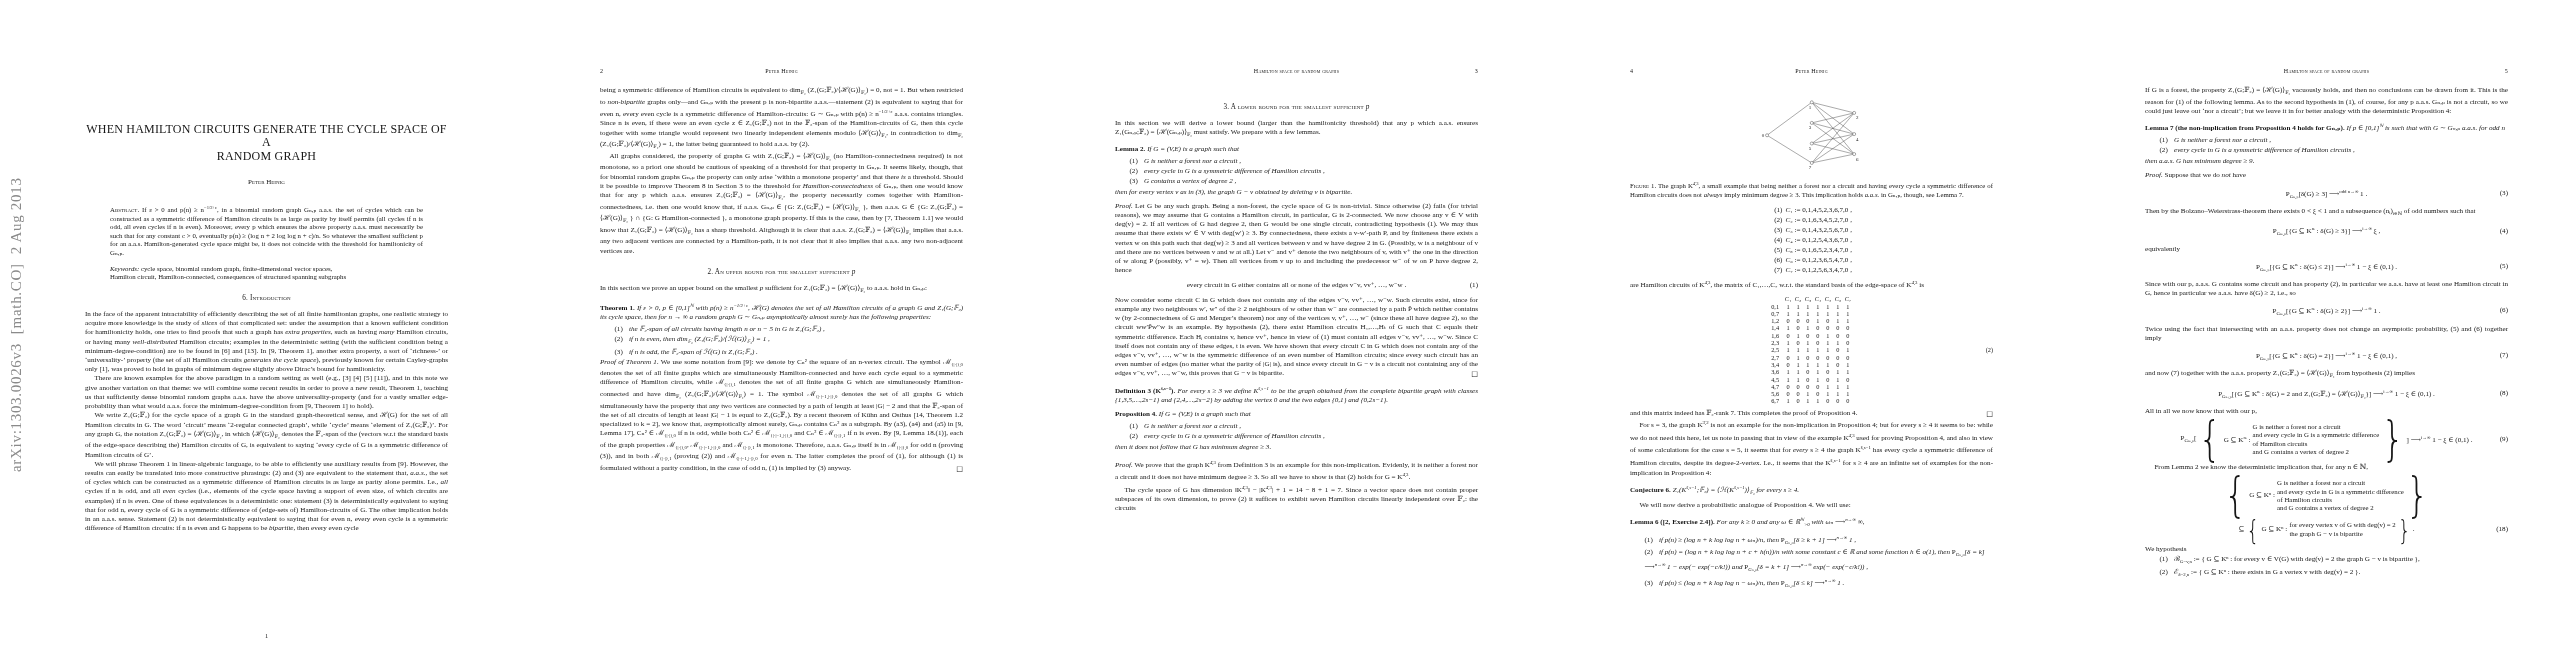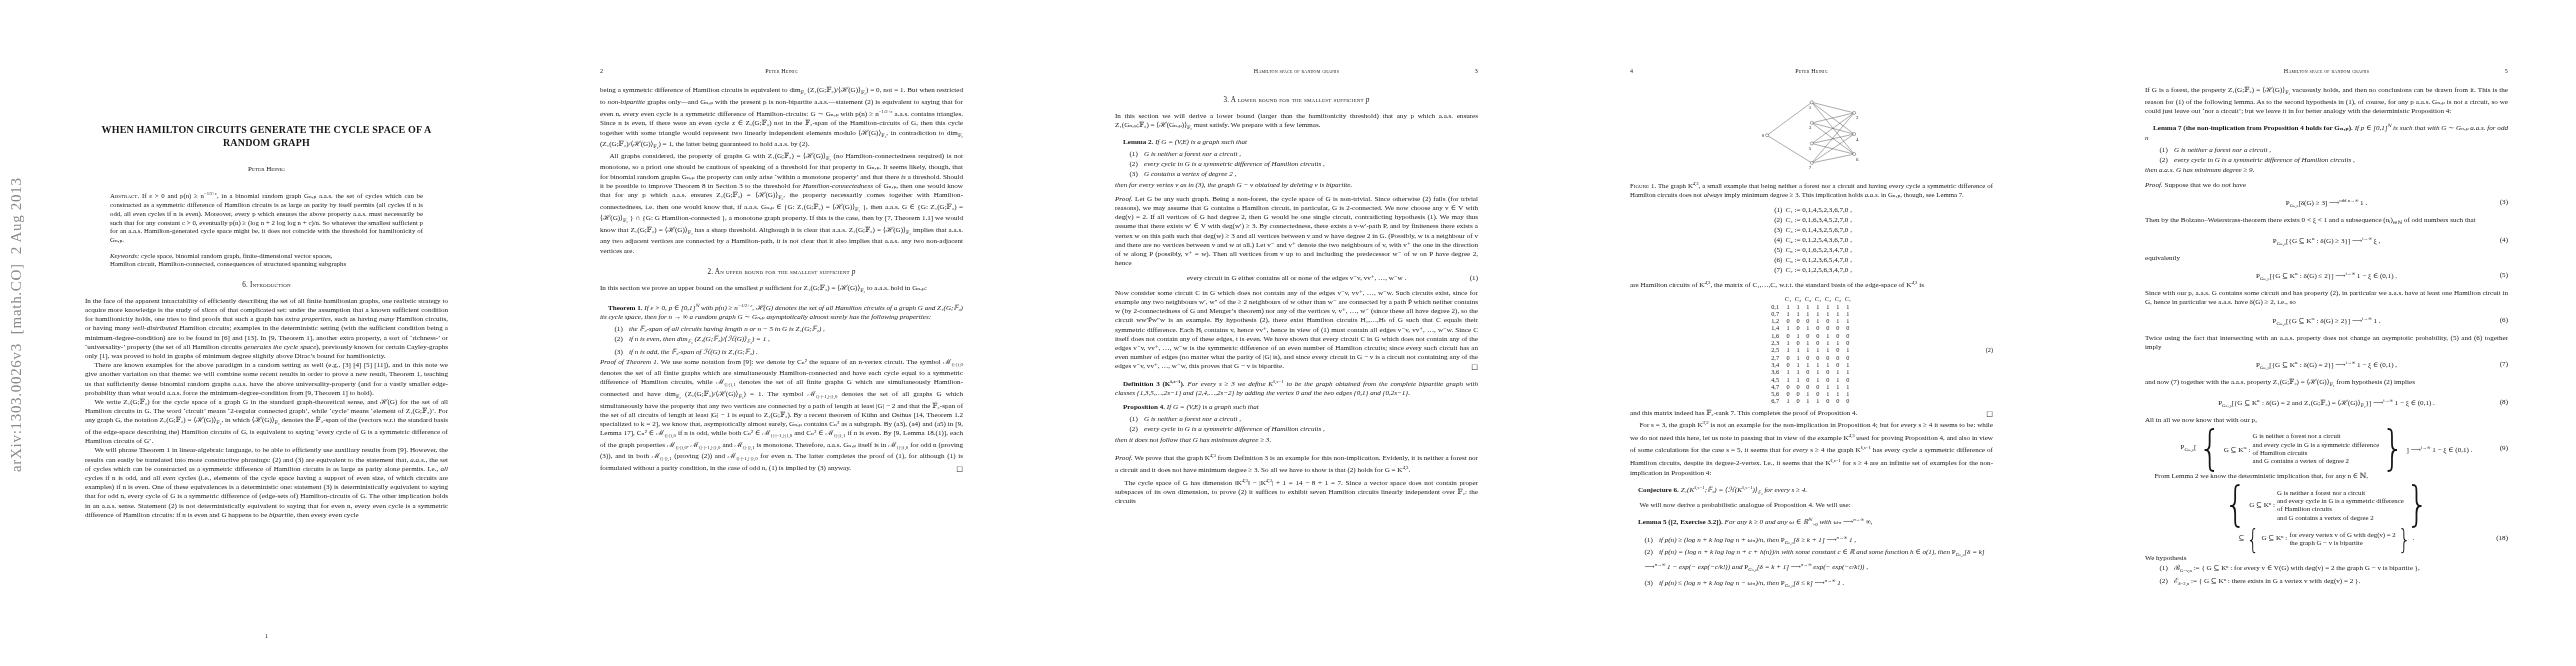--- a/index.html
+++ b/index.html
@@ -10,32 +10,32 @@
   .page.first .pbody{top:123px;}
   .phead{position:absolute;left:85px;width:363px;top:68px;display:flex;align-items:baseline;
          font-variant:small-caps;font-size:6px;letter-spacing:0.2px;}
   .ph-side{width:14.5px;font-variant:normal;}
   .ph-left{text-align:left;} .ph-right{text-align:right;}
   .ph-center{flex:1;text-align:center;}
   .pfoot{position:absolute;left:85px;width:363px;top:632px;text-align:center;font-size:6.4px;}
   .watermark{position:absolute;left:24.5px;bottom:195px;transform-origin:0 100%;transform:rotate(-90deg);
              white-space:pre;font-size:15px;letter-spacing:0.7px;color:#8a8a8a;
              font-family:"Liberation Serif","DejaVu Serif",serif;}
-  .title{text-align:center;font-size:10px;line-height:13.3px;letter-spacing:0.2px;font-weight:bold;}
+  .title{text-align:center;font-size:12px;line-height:13.3px;letter-spacing:0.2px;font-weight:normal;}
   .author{margin-top:15px;text-align:center;font-size:7px;}
   .sc{font-variant:small-caps;}
   .abstract{margin:16.7px 25px 0 25px;font-size:6.8px;line-height:8.6px;text-align:justify;}
   .keywords{margin:7.2px 25px 0 25px;font-size:6.8px;line-height:8.6px;text-align:left;}
   .sec{text-align:center;font-variant:small-caps;margin:12.2px 0 6.7px;font-size:7.2px;letter-spacing:0.2px;}
-  .pbody > .sec:first-child{margin-top:10px;}
+  .pbody > .sec:first-child{margin-top:17px;}
   .sec i{font-variant:normal;}
   .para{margin:0;text-indent:9.4px;}
   .para.noindent{text-indent:0;}
   .thm{margin:5px 0 2.8px;}
-  .thm b{font-weight:bold;margin-left:8px;}
+  .thm b{font-weight:bold;}
   .it{font-style:italic;}
   .it .rm, .rm{font-style:normal;}
   .cont{margin:1.7px 0 5px;}
   .item{margin:0.8px 0;padding-left:14.5px;text-align:left;}
   .inum{display:inline-block;min-width:14.5px;font-style:normal;}
   .eq{position:relative;margin:5.6px 0;text-align:center;}
   .eqnum{position:absolute;right:0;top:50%;transform:translateY(-50%);}
   .stackrow{display:inline-flex;align-items:center;gap:2.2px;vertical-align:middle;text-align:left;}
   .stack{display:inline-flex;flex-direction:column;font-size:6.8px;line-height:8.3px;}
   .brace{font-family:"DejaVu Sans",sans-serif;font-weight:200;line-height:1;transform:scaleY(1.35);}
@@ -316,21 +316,21 @@
                 <td>1</td>
                 <td>0</td>
                 <td>0</td>
                 <td>0</td>
               </tr>
             </tbody></table><span class="eqnum">(2)</span></div>
         <div class="para noindent">and this matrix indeed has 𝔽₂-rank 7. This completes the proof of Proposition 4.<span class="qed">□</span></div>
         <div class="para">For s = 3, the graph K<sup>3̂,2</sup> is not an example for the non-implication in Proposition 4; but for every s ≥ 4 it seems to be: while we do not need this here, let us note in passing that in view of the example K<sup>4̂,3</sup> used for proving Proposition 4, and also in view of some calculations for the case s = 5, it seems that for <i>every</i> s ≥ 4 the graph K<sup>ŝ,s−1</sup> has every cycle a symmetric difference of Hamilton circuits, despite its degree-2-vertex. I.e., it seems that the K<sup>ŝ,s−1</sup> for s ≥ 4 are an infinite set of examples for the non-implication in Proposition 4:</div>
         <div class="thm"><b>Conjecture 6.</b> <span class="it">Z₁(K<sup>ŝ,s−1</sup>;𝔽₂) = ⟨ℋ(K<sup>ŝ,s−1</sup>)⟩<sub>𝔽₂</sub> for every s ≥ 4.</span></div>
         <div class="para">We will now derive a probabilistic analogue of Proposition 4. We will use:</div>
-        <div class="thm"><b>Lemma 5 ([2, Exercise 3.2]).</b> <span class="it">For any k ≥ 0 and any ω ∈ ℝ<sup>ℕ</sup><sub>&gt;0</sub> with ωₙ ⟶<sup>n→∞</sup> ∞,</span></div>
+        <div class="thm"><b>Lemma 6 ([2, Exercise 2.4]).</b> <span class="it">For any k ≥ 0 and any ω ∈ ℝ<sup>ℕ</sup><sub>&gt;0</sub> with ωₙ ⟶<sup>n→∞</sup> ∞,</span></div>
         <div class="item"><span class="inum">(1)</span><span class="it">if p(n) ≥ (log n + k log log n + ωₙ)/n, then <span class="rm">P</span><sub>Gₙ,ₚ</sub>[δ ≥ k + 1] ⟶<sup>n→∞</sup> 1 ,</span></div>
         <div class="item"><span class="inum">(2)</span><span class="it">if p(n) = (log n + k log log n + c + h(n))/n with some constant c ∈ ℝ and some function h ∈ o(1), then <span class="rm">P</span><sub>Gₙ,ₚ</sub>[δ = k] ⟶<sup>n→∞</sup> 1 − exp(− exp(−c/k!)) and <span class="rm">P</span><sub>Gₙ,ₚ</sub>[δ = k + 1] ⟶<sup>n→∞</sup> exp(− exp(−c/k!)) ,</span></div>
         <div class="item"><span class="inum">(3)</span><span class="it">if p(n) ≤ (log n + k log log n − ωₙ)/n, then <span class="rm">P</span><sub>Gₙ,ₚ</sub>[δ ≤ k] ⟶<sup>n→∞</sup> 1 .</span></div>
       </div>
   </section>
 
   <section class="page">
     <div class="phead">
       <span class="ph-side ph-left"></span>
       <span class="ph-center">Hamilton space of random graphs</span>

